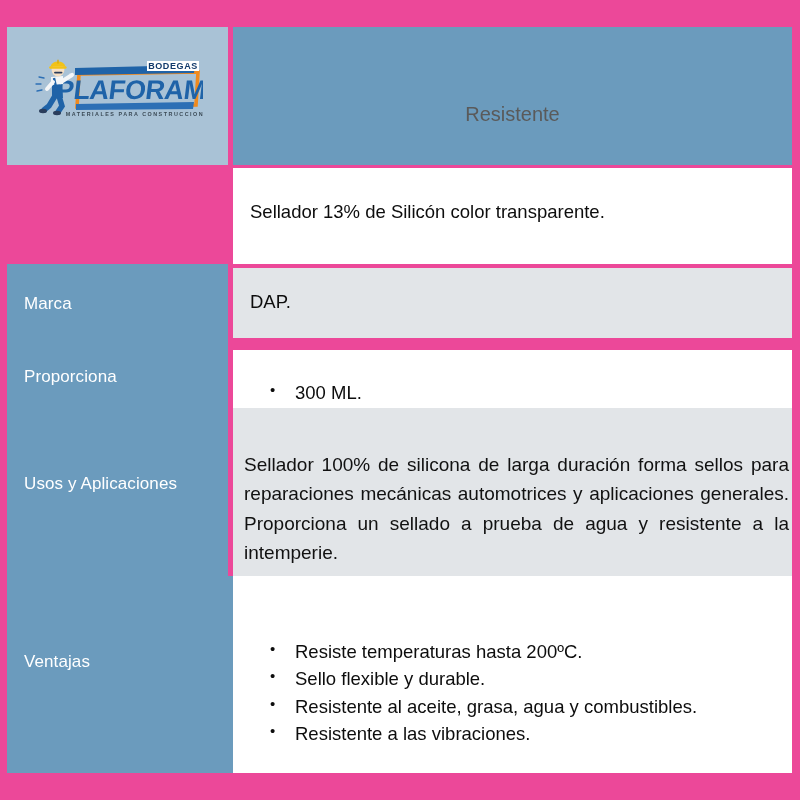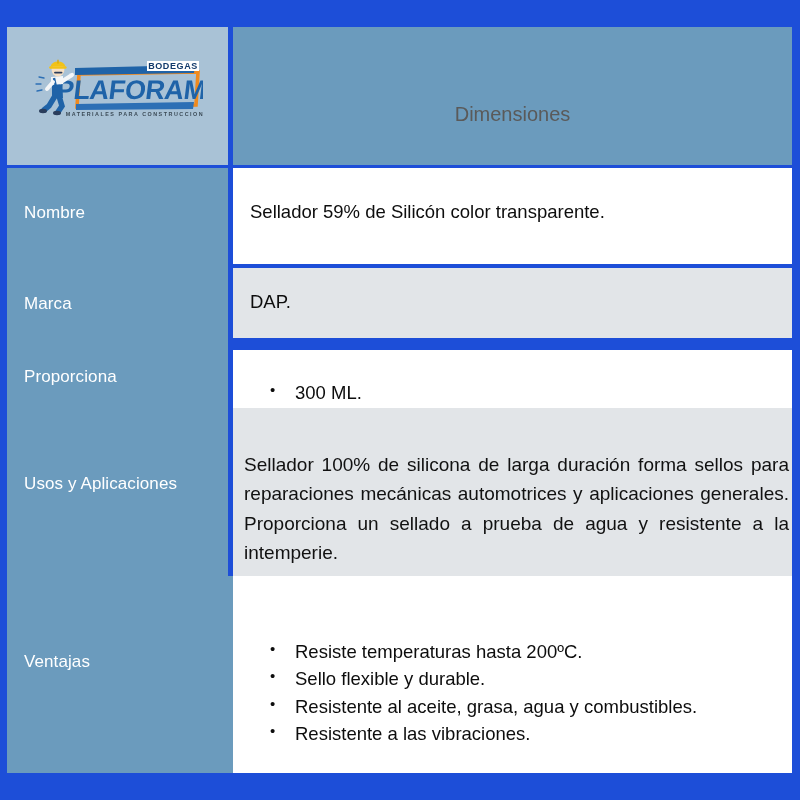--- a/index.html
+++ b/index.html
@@ -9,21 +9,21 @@
     height: 800px;
     background: #ffffff;
     font-family: "Liberation Sans", sans-serif;
     overflow: hidden;
   }
 
   #sheet {
     position: relative;
     width: 800px;
     height: 800px;
-    background: #1d4ed8;
+    background: #ec4899;
   }
 
   
   #product-table {
     position: absolute;
     left: 7px;
     top: 27px;
     width: 785px;
     height: 746px;
   }
@@ -170,28 +170,25 @@
           <path d="M15.5 12.6 a7.8 7 0 0 1 15 0 Z" fill="#f2c218"></path>
           <rect x="14.2" y="12.2" width="17.4" height="2.6" rx="1.2" fill="#f2c218"></rect>
           <path d="M23 5.8 L23 9.6" stroke="#d8a80d" stroke-width="1.4"></path>
 
           <path d="M6 30 L1 30 M7 36 L2 37 M9 24 L4 23" stroke="#2c6fb5" stroke-width="1.3" stroke-linecap="round"></path>
         </g>
       </svg>
     </div>
 
     <div class="right-col header-cell" style="top:0; height:138px;">
-      <div class="header-title">Dimensiones</div>
-    </div>
-
-    <div class="left-col" style="top:141px; height:96px;">
-      <div class="label-text" style="top:35px;">Nombre</div>
-    </div>
+      <div class="header-title">Resistente</div>
+    </div>
+
     <div class="right-col white" style="top:141px; height:96px;">
-      <div class="cell-body" style="top:32px;">Sellador 59% de Silicón color transparente.</div>
+      <div class="cell-body" style="top:32px;">Sellador 13% de Silicón color transparente.</div>
     </div>
 
     <div class="left-col" style="top:237px; height:86px;">
       <div class="label-text" style="top:30px;">Marca</div>
     </div>
     <div class="right-col gray" style="top:241px; height:70px;">
       <div class="cell-body" style="top:22px;">DAP.</div>
     </div>
 
     <div class="left-col" style="top:323px; height:58px;">

